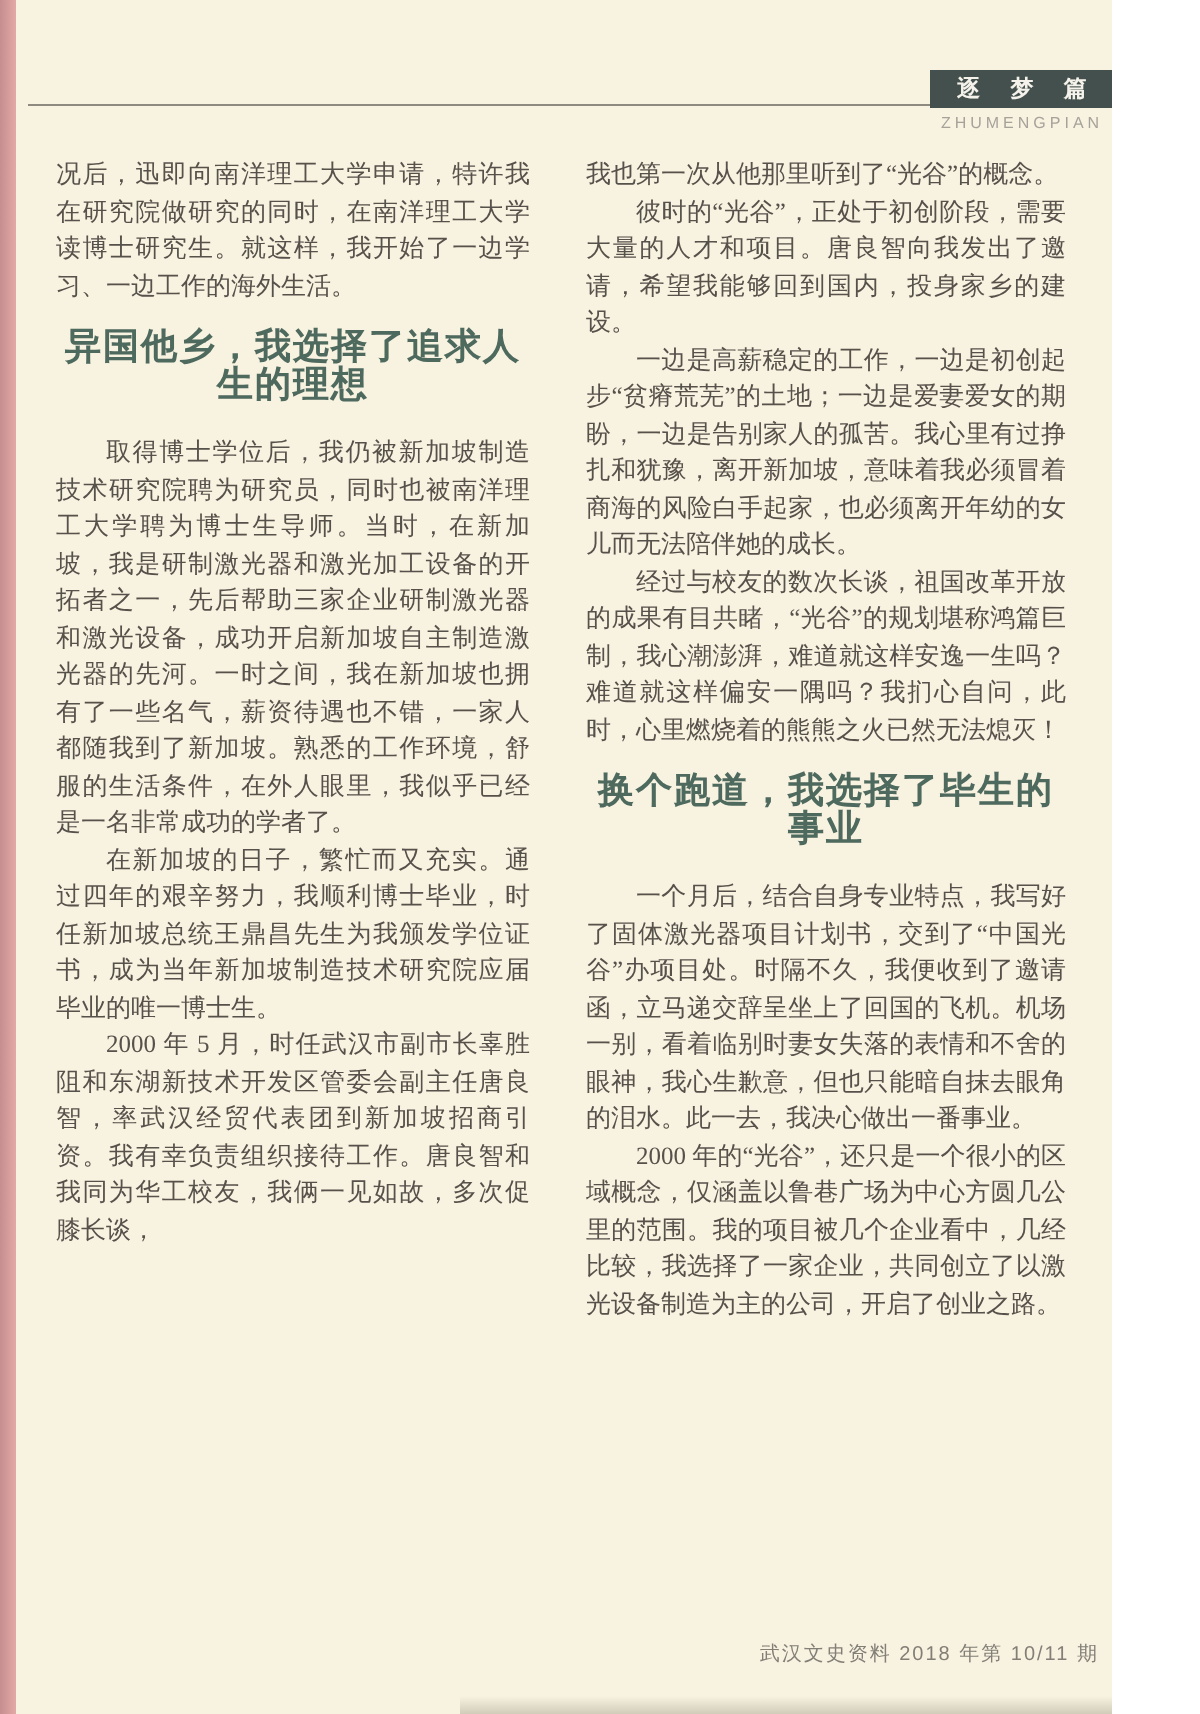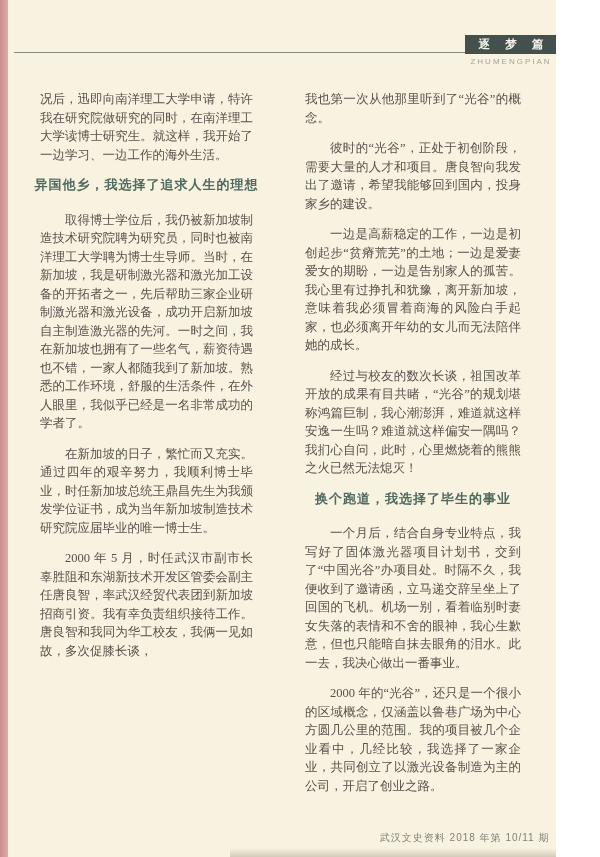--- a/index.html
+++ b/index.html
@@ -50,32 +50,32 @@
     background:#514f4a;
   }
   .col{
     position:absolute;top:78px;
     font-size:12.5px;line-height:18.5px;
     color:var(--ink,#57514b);
     text-align:justify;
   }
   .col-left{left:20px;width:237px;}
   .col-right{left:285px;width:240px;}
-  .para{margin:12px;text-indent:2em;}
+  .para{margin:0;text-indent:2em;}
   .para.no-indent{text-indent:0;}
   .sec-heading{
     font-family:"Liberation Sans", sans-serif;
-    font-size:13px;font-weight:700;
+    font-size:18px;font-weight:700;
     color:var(--heading,#4e6a5e);
     text-align:center;letter-spacing:1px;
     margin:12px 0 16px 0;
   }
   .footer{
     position:absolute;right:6px;top:818px;
-    display:flex;align-items:center;justify-content:flex-start;margin-top:11px;
+    display:flex;align-items:center;justify-content:flex-start;
   }
   .journal{
     font-size:10px;color:#837f77;letter-spacing:1px;
     font-family:"Liberation Sans", sans-serif;
   }
   .page-bar{
     display:inline-block;width:4px;height:17px;
     background:#35342f;margin:0 2px 0 9px;
   }
   .page-num{

